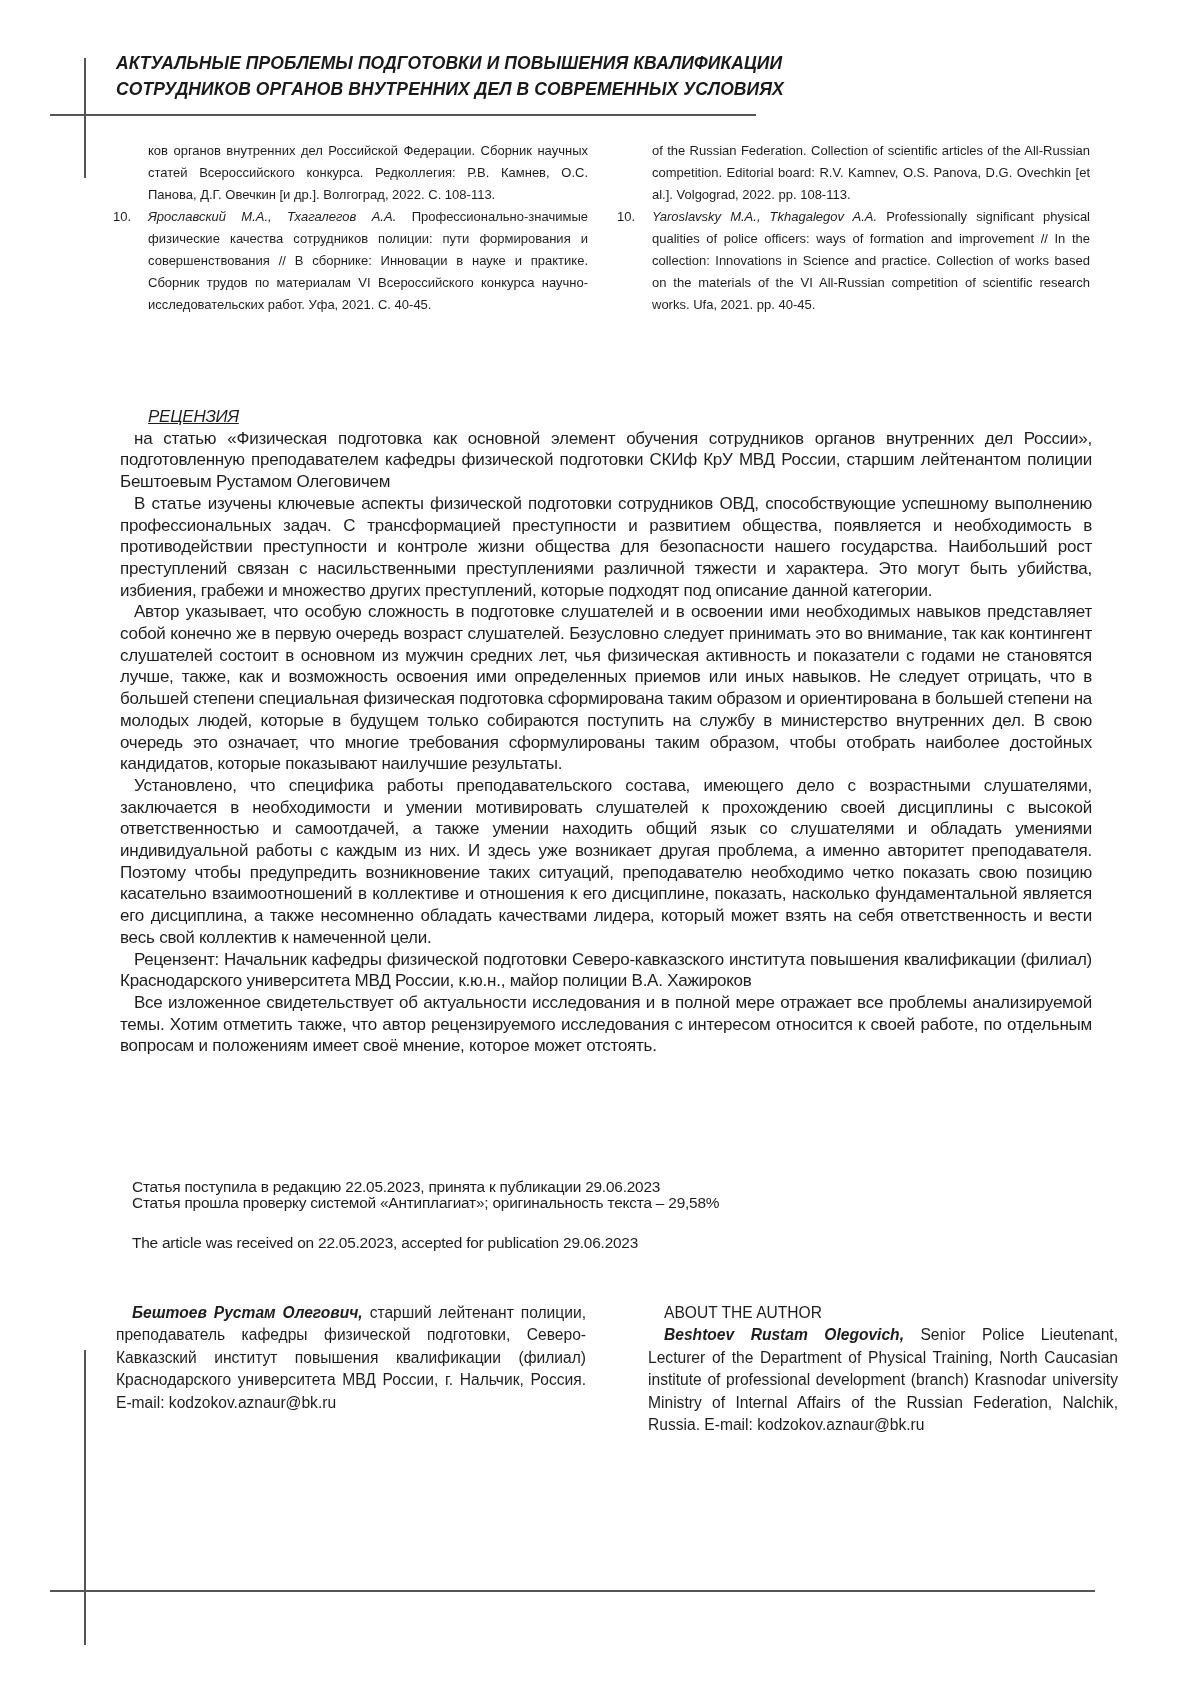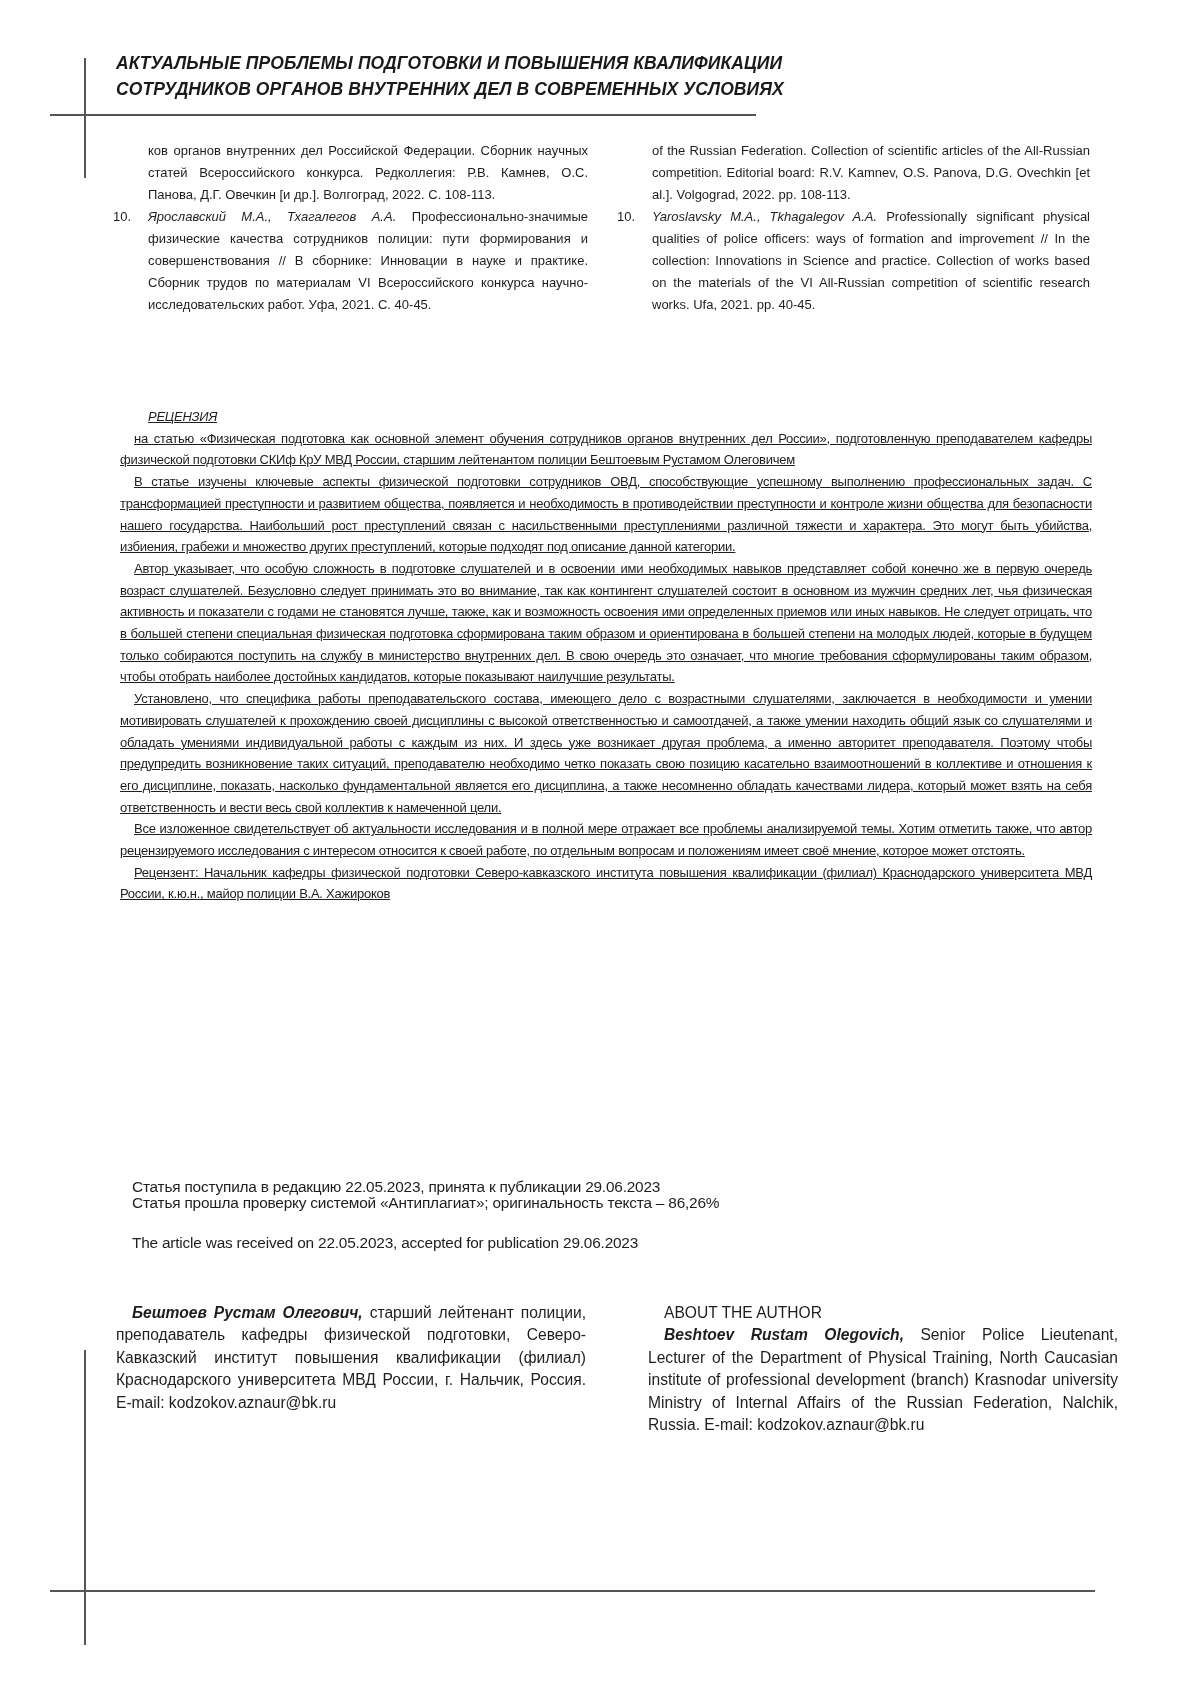--- a/index.html
+++ b/index.html
@@ -10,21 +10,21 @@
   .header { position: absolute; left: 116px; top: 50px; width: 760px;
             font-weight: bold; font-style: italic; font-size: 17.5px; line-height: 26px;
             letter-spacing: 0.1px; color: #1a1a1a; }
   .refcol { position: absolute; top: 140px; font-size: 13px; line-height: 22px; text-align: justify; }
   .refcol.ru { left: 148px; width: 440px; }
   .refcol.en { left: 652px; width: 438px; }
   .ref { position: relative; margin: 0; }
   .ref .num { position: absolute; left: -35px; top: 0; }
   .ref i { font-style: italic; }
   .review { position: absolute; left: 120px; top: 406px; width: 972px;
-            font-size: 13px; line-height: 21.7px; text-align: justify; letter-spacing: -0.25px; text-decoration: underline; }
+            font-size: 17px; line-height: 21.7px; text-align: justify; letter-spacing: -0.25px; }
   .review .title { margin-left: 28px; font-style: italic; text-decoration: underline; }
   .review p { margin: 0; text-indent: 14px; }
   .meta { position: absolute; left: 132px; font-size: 15.4px; line-height: 21px; letter-spacing: -0.2px; }
   .author { position: absolute; top: 1302px; font-size: 15.6px; line-height: 22.4px; text-align: justify; }
   .author.ru { left: 116px; width: 470px; }
   .author.en { left: 648px; width: 470px; }
   .author .head { margin-left: 16px; text-transform: uppercase; }
   .author p { margin: 0; text-indent: 16px; }
   .author b { font-style: italic; font-weight: bold; }
   .footer { position: absolute; top: 1700px; font-size: 16px; line-height: 22px; font-style: italic; }
@@ -56,25 +56,25 @@
     <span class="num">10.</span><i>Yaroslavsky M.A., Tkhagalegov A.A.</i><span> Professionally significant physical qualities of police officers: ways of formation and improvement // In the collection: Innovations in Science and practice. Collection of works based on the materials of the VI All-Russian competition of scientific research works. Ufa, 2021. pp. 40-45.</span>
   </p>
 </div>
 
 <div class="review">
   <div class="title">РЕЦЕНЗИЯ</div>
   <p>на статью «Физическая подготовка как основной элемент обучения сотрудников органов внутренних дел России», подготовленную преподавателем кафедры физической подготовки СКИф КрУ МВД России, старшим лейтенантом полиции Бештоевым Рустамом Олеговичем</p>
   <p>В статье изучены ключевые аспекты физической подготовки сотрудников ОВД, способствующие успешному выполнению профессиональных задач. С трансформацией преступности и развитием общества, появляется и необходимость в противодействии преступности и контроле жизни общества для безопасности нашего государства. Наибольший рост преступлений связан с насильственными преступлениями различной тяжести и характера. Это могут быть убийства, избиения, грабежи и множество других преступлений, которые подходят под описание данной категории.</p>
   <p>Автор указывает, что особую сложность в подготовке слушателей и в освоении ими необходимых навыков представляет собой конечно же в первую очередь возраст слушателей. Безусловно следует принимать это во внимание, так как контингент слушателей состоит в основном из мужчин средних лет, чья физическая активность и показатели с годами не становятся лучше, также, как и возможность освоения ими определенных приемов или иных навыков. Не следует отрицать, что в большей степени специальная физическая подготовка сформирована таким образом и ориентирована в большей степени на молодых людей, которые в будущем только собираются поступить на службу в министерство внутренних дел. В свою очередь это означает, что многие требования сформулированы таким образом, чтобы отобрать наиболее достойных кандидатов, которые показывают наилучшие результаты.</p>
   <p>Установлено, что специфика работы преподавательского состава, имеющего дело с возрастными слушателями, заключается в необходимости и умении мотивировать слушателей к прохождению своей дисциплины с высокой ответственностью и самоотдачей, а также умении находить общий язык со слушателями и обладать умениями индивидуальной работы с каждым из них. И здесь уже возникает другая проблема, а именно авторитет преподавателя. Поэтому чтобы предупредить возникновение таких ситуаций, преподавателю необходимо четко показать свою позицию касательно взаимоотношений в коллективе и отношения к его дисциплине, показать, насколько фундаментальной является его дисциплина, а также несомненно обладать качествами лидера, который может взять на себя ответственность и вести весь свой коллектив к намеченной цели.</p>
+  <p>Рецензент: Начальник кафедры физической подготовки Северо-кавказского института повышения квалификации (филиал) Краснодарского университета МВД России, к.ю.н., майор полиции В.А. Хажироков</p>
   <p>Все изложенное свидетельствует об актуальности исследования и в полной мере отражает все проблемы анализируемой темы. Хотим отметить также, что автор рецензируемого исследования с интересом относится к своей работе, по отдельным вопросам и положениям имеет своё мнение, которое может отстоять.</p>
-  <p>Рецензент: Начальник кафедры физической подготовки Северо-кавказского института повышения квалификации (филиал) Краснодарского университета МВД России, к.ю.н., майор полиции В.А. Хажироков</p>
 </div>
 
-<div class="meta" style="top:1192px;">Статья прошла проверку системой «Антиплагиат»; оригинальность текста – 86,26%</div>
+<div class="meta" style="top:1192px;">Статья прошла проверку системой «Антиплагиат»; оригинальность текста – 29,58%</div>
 <div class="meta" style="top:1176px;">Статья поступила в редакцию 22.05.2023, принята к публикации 29.06.2023</div>
 <div class="meta" style="top:1232px;">The article was received on 22.05.2023, accepted for publication 29.06.2023</div>
 
 <div class="author ru">
   <p><b>Бештоев Рустам Олегович,</b><span> старший лейтенант полиции, преподаватель кафедры физической подготовки, Северо-Кавказский институт повышения квалификации (филиал) Краснодарского университета МВД России, г. Нальчик, Россия. E-mail: kodzokov.aznaur@bk.ru</span></p>
 </div>
 
 <div class="author en">
   <div class="head">ABOUT THE AUTHOR</div>
   <p><b>Beshtoev Rustam Olegovich,</b><span> Senior Police Lieutenant, Lecturer of the Department of Physical Training, North Caucasian institute of professional development (branch) Krasnodar university Ministry of Internal Affairs of the Russian Federation, Nalchik, Russia. E-mail: kodzokov.aznaur@bk.ru</span></p>

